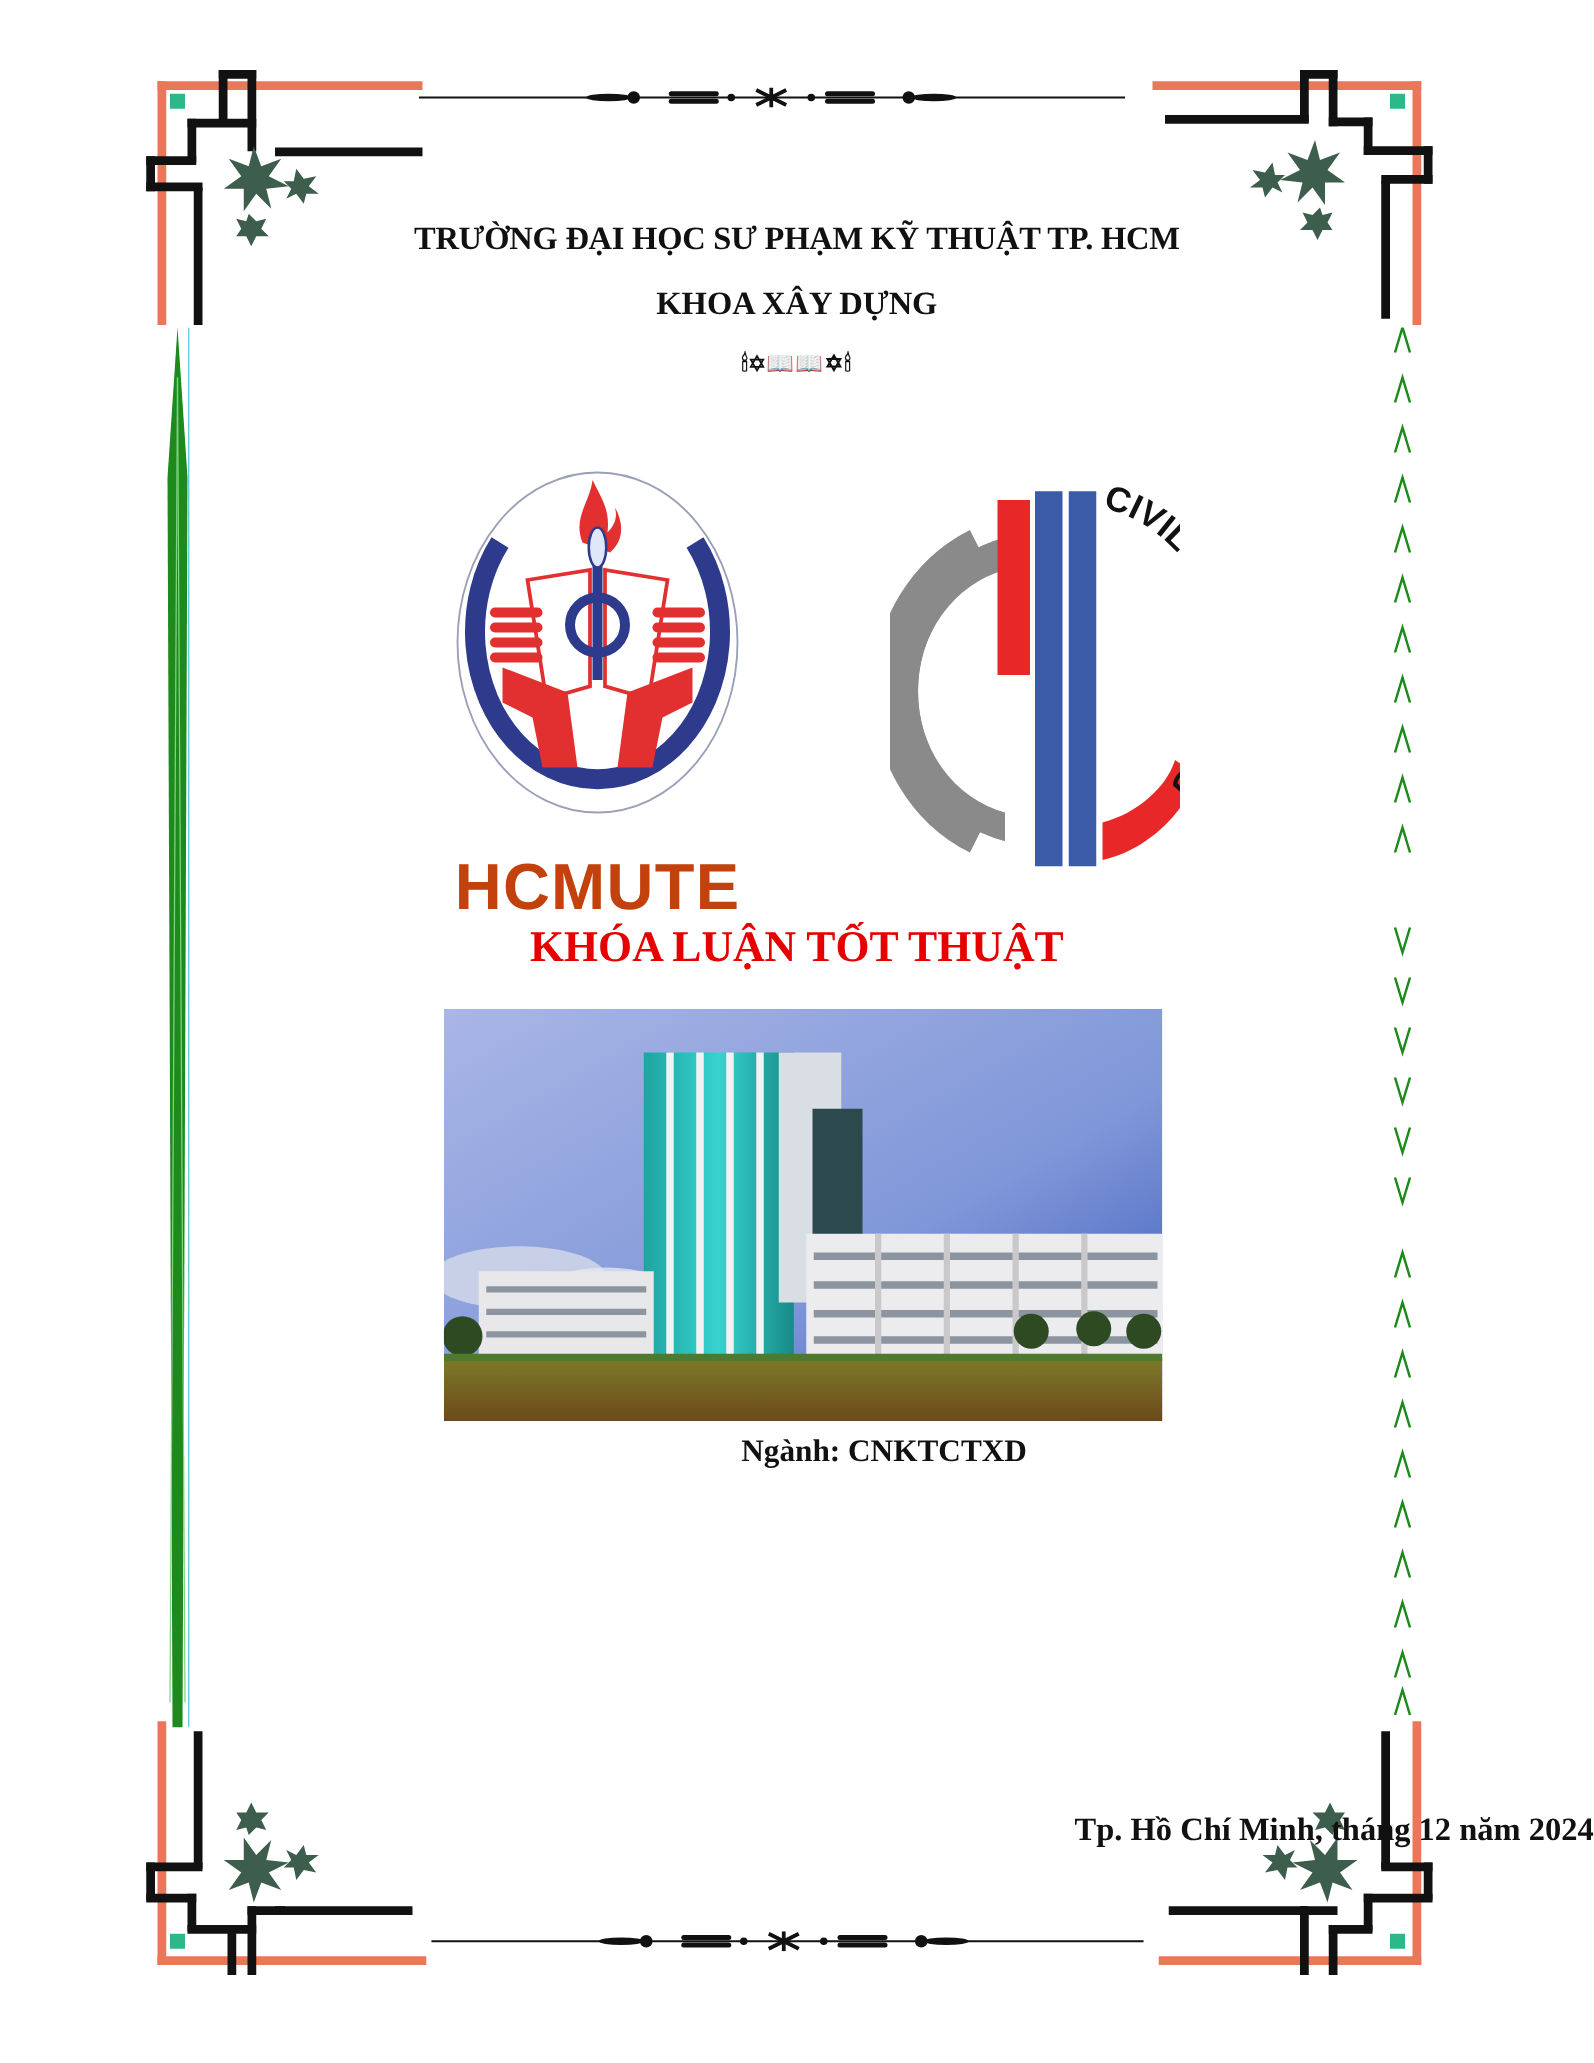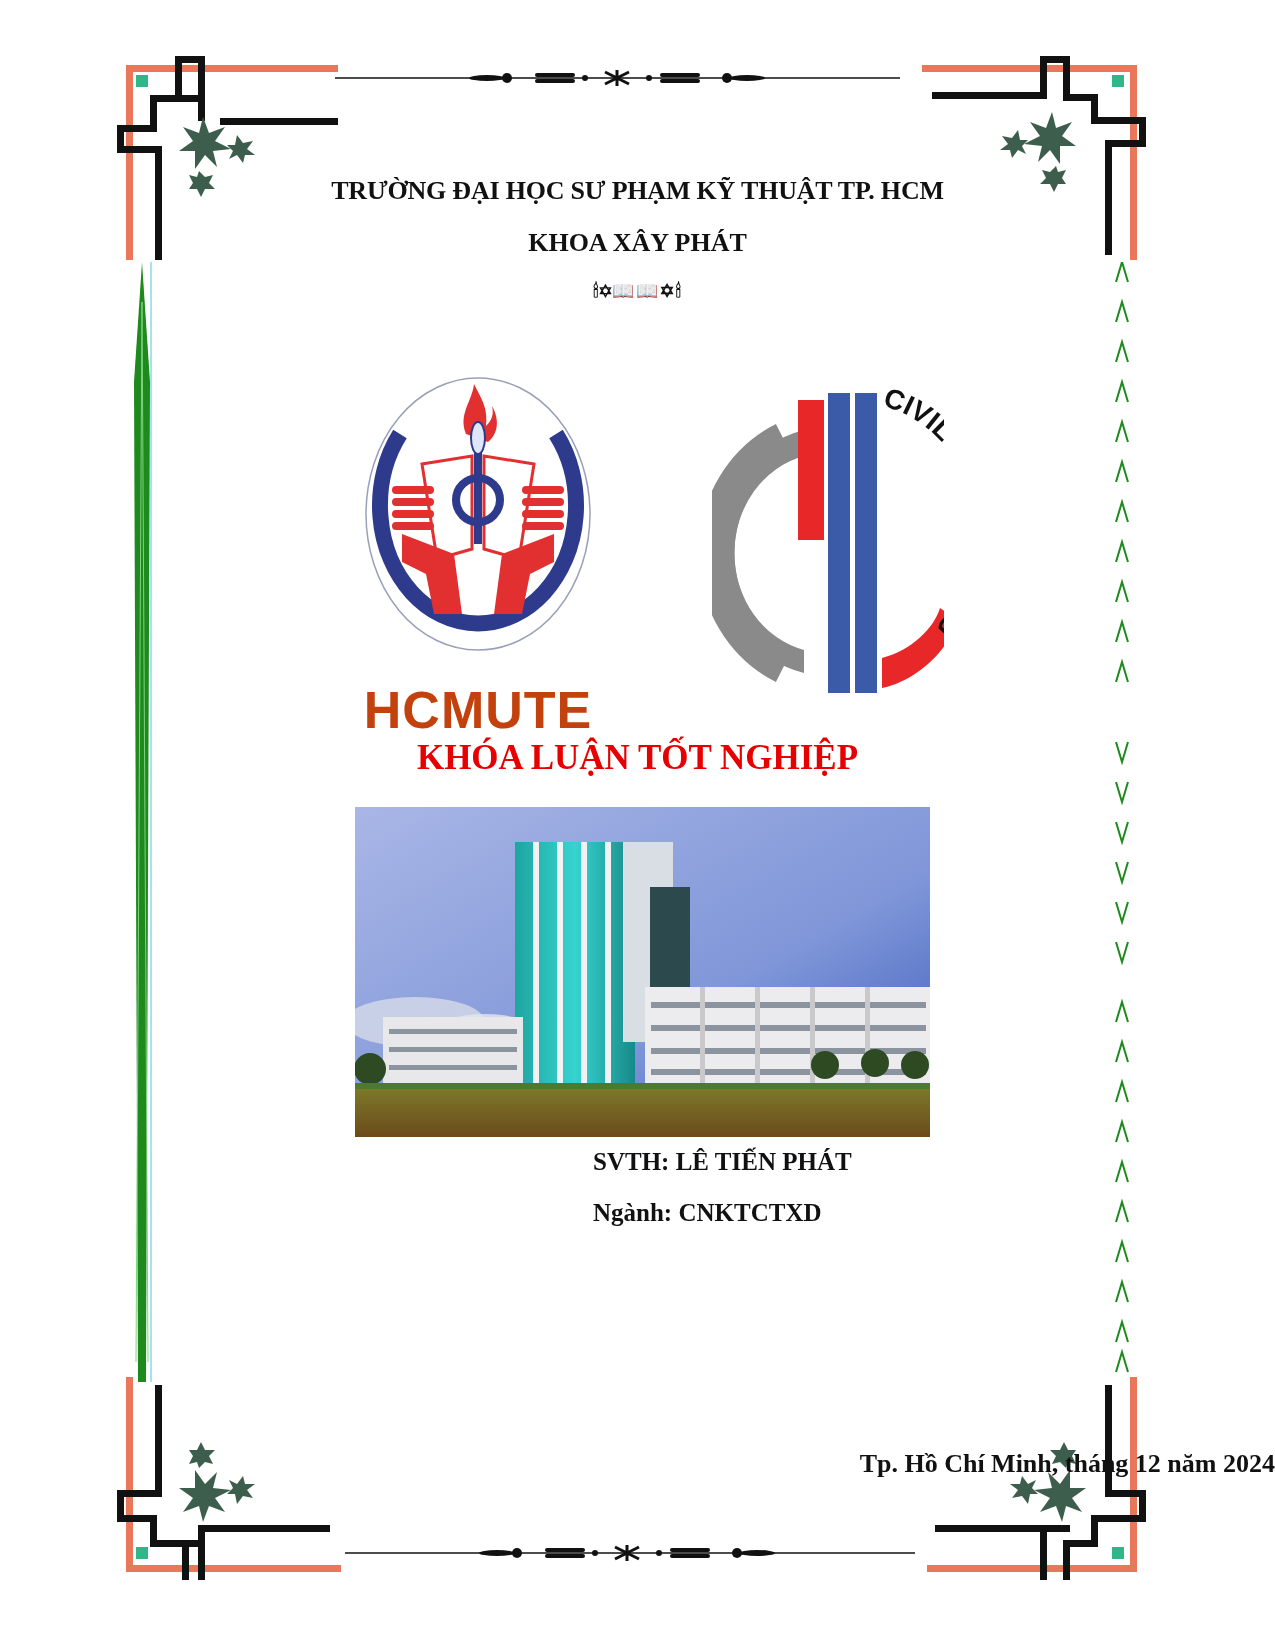--- a/index.html
+++ b/index.html
@@ -164,21 +164,21 @@
       <circle cx="314" cy="8" r="3"></circle>
       <rect x="325" y="3" width="40" height="4" rx="2"></rect>
         <rect x="325" y="9" width="40" height="4" rx="2"></rect>
       <circle cx="392" cy="8" r="5"></circle>
         <ellipse cx="412" cy="8" rx="18" ry="3"></ellipse>
     </g>
   </svg>
 </div>
 
 <div class="heading line1">TRƯỜNG ĐẠI HỌC SƯ PHẠM KỸ THUẬT TP. HCM</div>
-<div class="heading line2">KHOA XÂY PHÁT</div>
+<div class="heading line2">KHOA XÂY DỰNG</div>
 <div class="heading symbols">🕯✡📖📖✡🕯</div>
 
 <div>
   <svg class="abs" style="left:362px;top:374px" width="232" height="280" viewBox="0 0 232 280">
     <ellipse cx="116" cy="140" rx="112" ry="136" fill="none" stroke="#9aa0b8" stroke-width="1.5"></ellipse>
     <path d="M38,60 A98,118 0 1 0 194,60" fill="none" stroke="#2e3a8c" stroke-width="16"></path>
     <path d="M104,60 C96,40 110,28 112,10 C120,26 126,34 124,52 C130,46 132,40 130,32 C138,46 136,60 126,68 Z" fill="#e23030"></path>
     <path d="M60,90 L110,82 L110,175 L75,185 Z" fill="#fff" stroke="#e23030" stroke-width="3"></path>
     <path d="M172,90 L122,82 L122,175 L157,185 Z" fill="#fff" stroke="#e23030" stroke-width="3"></path>
     <rect x="112" y="60" width="8" height="110" fill="#2e3a8c"></rect>
@@ -208,21 +208,21 @@
     <rect x="116" y="5" width="22" height="300" fill="#3b5aa8"></rect>
     <rect x="143" y="5" width="22" height="300" fill="#3b5aa8"></rect>
     <path d="M170,300 L170,270 C200,262 222,240 228,220 L246,232 C236,262 206,292 170,300 Z" fill="#e82828"></path>
     <path id="ce-arc" d="M170,18 A118,128 0 0 1 222,240" fill="none"></path>
     <text font-family="Liberation Sans, DejaVu Sans, sans-serif" font-weight="bold" font-size="28" fill="#111">
       <textPath href="#ce-arc">CIVIL ENGINEERING</textPath>
     </text>
   </svg>
 </div>
 
-<div class="thesis-title">KHÓA LUẬN TỐT NGHIỆP</div>
+<div class="thesis-title">KHÓA LUẬN TỐT THUẬT</div>
 
 <div class="photo">
   <svg width="575" height="330" viewBox="0 0 575 330">
     <defs>
       <linearGradient id="sky" x1="0" y1="0" x2="1" y2="1">
         <stop offset="0" stop-color="#a9b6e6"></stop>
           <stop offset="0.6" stop-color="#7f96d8"></stop>
           <stop offset="1" stop-color="#3556b8"></stop>
       </linearGradient>
       <linearGradient id="grass" x1="0" y1="0" x2="0" y2="1">
@@ -275,17 +275,16 @@
         <circle cx="470" cy="258" r="14"></circle>
         <circle cx="520" cy="256" r="14"></circle>
         <circle cx="560" cy="258" r="14"></circle>
     </g>
     <rect x="0" y="280" width="575" height="50" fill="url(#grass)"></rect>
     <rect x="0" y="276" width="575" height="6" fill="#4e7a2e"></rect>
   </svg>
 </div>
 
 <div class="info">
-  <div class="info-row"><span>SVTH:</span> <span>LÊ TIẾN PHÁT</span></div>
   <div class="info-row"><span>Ngành:</span> <span>CNKTCTXD</span></div>
 </div>
 
 <div class="date">Tp. Hồ Chí Minh, tháng 12 năm 2024</div>
 
 </body></html>

